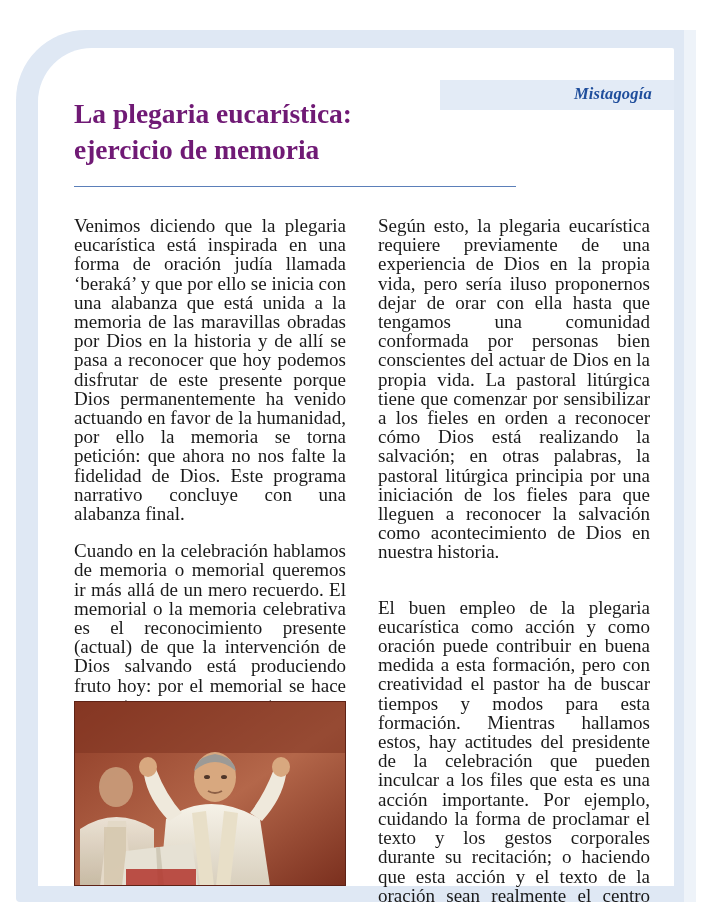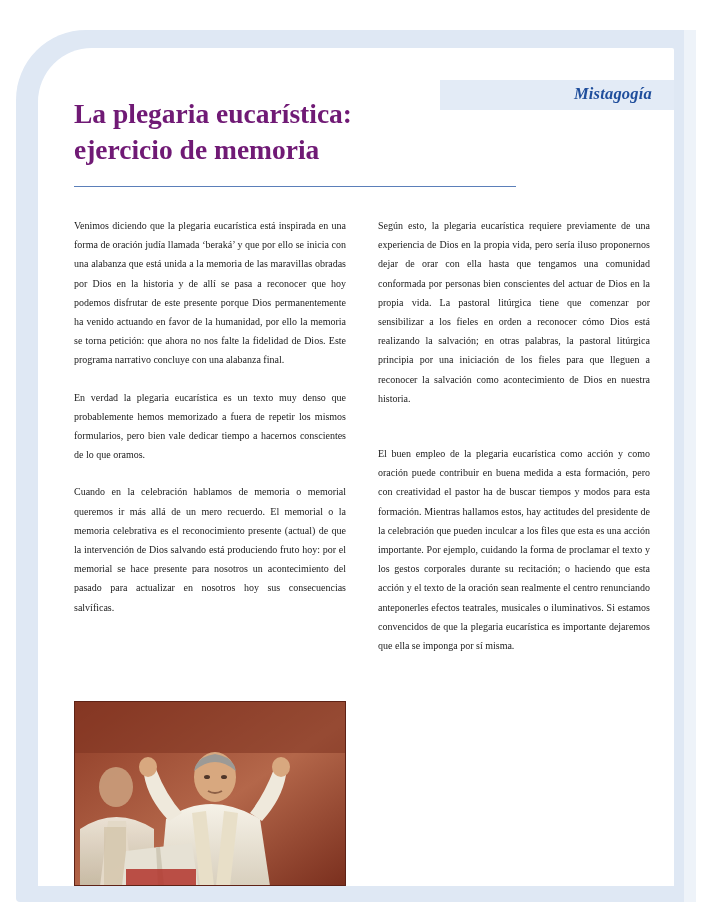--- a/index.html
+++ b/index.html
@@ -96,21 +96,21 @@
     top: 138px;
     width: 442px;
     height: 1px;
     background: #5b7fb9;
   }
   
   .col {
     position: absolute;
     top: 168px;
     width: 272px;
-    font-size: 10px;
+    font-size: 19px;
     line-height: 19.2px;
     text-align: justify;
     color: #1a1a1a;
     font-family: "Liberation Serif", serif;
   }
   .col-left { left: 36px; }
   .col-right { left: 340px; }
   .col p {
     margin: 0 0 18px 0;
     text-align: justify;
@@ -141,21 +141,20 @@
       <div class="tag-text">Mistagogía</div>
 
       <div class="title">
         <span>La plegaria eucarística:</span>
         <span class="line2">ejercicio de memoria</span>
       </div>
       <div class="title-rule"></div>
 
       <div class="col col-left">
         <p>Venimos diciendo que la plegaria eucarística está inspirada en una forma de oración judía llamada ‘beraká’ y que por ello se inicia con una alabanza que está unida a la memoria de las maravillas obradas por Dios en la historia y de allí se pasa a reconocer que hoy podemos disfrutar de este presente porque Dios permanentemente ha venido actuando en favor de la humanidad, por ello la memoria se torna petición: que ahora no nos falte la fidelidad de Dios. Este programa narrativo concluye con una alabanza final.</p>
-        <p>En verdad la plegaria eucarística es un texto muy denso que probablemente hemos memorizado a fuera de repetir los mismos formularios, pero bien vale dedicar tiempo a hacernos conscientes de lo que oramos.</p>
         <p>Cuando en la celebración hablamos de memoria o memorial queremos ir más allá de un mero recuerdo. El memorial o la memoria celebrativa es el reconocimiento presente (actual) de que la intervención de Dios salvando está produciendo fruto hoy: por el memorial se hace presente para nosotros un acontecimiento del pasado para actualizar en nosotros hoy sus consecuencias salvíficas.</p>
       </div>
 
       <div class="col col-right">
         <p>Según esto, la plegaria eucarística requiere previamente de una experiencia de Dios en la propia vida, pero sería iluso proponernos dejar de orar con ella hasta que tengamos una comunidad conformada por personas bien conscientes del actuar de Dios en la propia vida. La pastoral litúrgica tiene que comenzar por sensibilizar a los fieles en orden a reconocer cómo Dios está realizando la salvación; en otras palabras, la pastoral litúrgica principia por una iniciación de los fieles para que lleguen a reconocer la salvación como acontecimiento de Dios en nuestra historia.</p>
         <p style="margin-top:36px">El buen empleo de la plegaria eucarística como acción y como oración puede contribuir en buena medida a esta formación, pero con creatividad el pastor ha de buscar tiempos y modos para esta formación. Mientras hallamos estos, hay actitudes del presidente de la celebración que pueden inculcar a los files que esta es una acción importante. Por ejemplo, cuidando la forma de proclamar el texto y los gestos corporales durante su recitación; o haciendo que esta acción y el texto de la oración sean realmente el centro renunciando anteponerles efectos teatrales, musicales o iluminativos. Si estamos convencidos de que la plegaria eucarística es importante dejaremos que ella se imponga por sí misma.</p>
       </div>
 
       <div class="photo">
         <svg width="272" height="185" viewBox="0 0 272 185">

